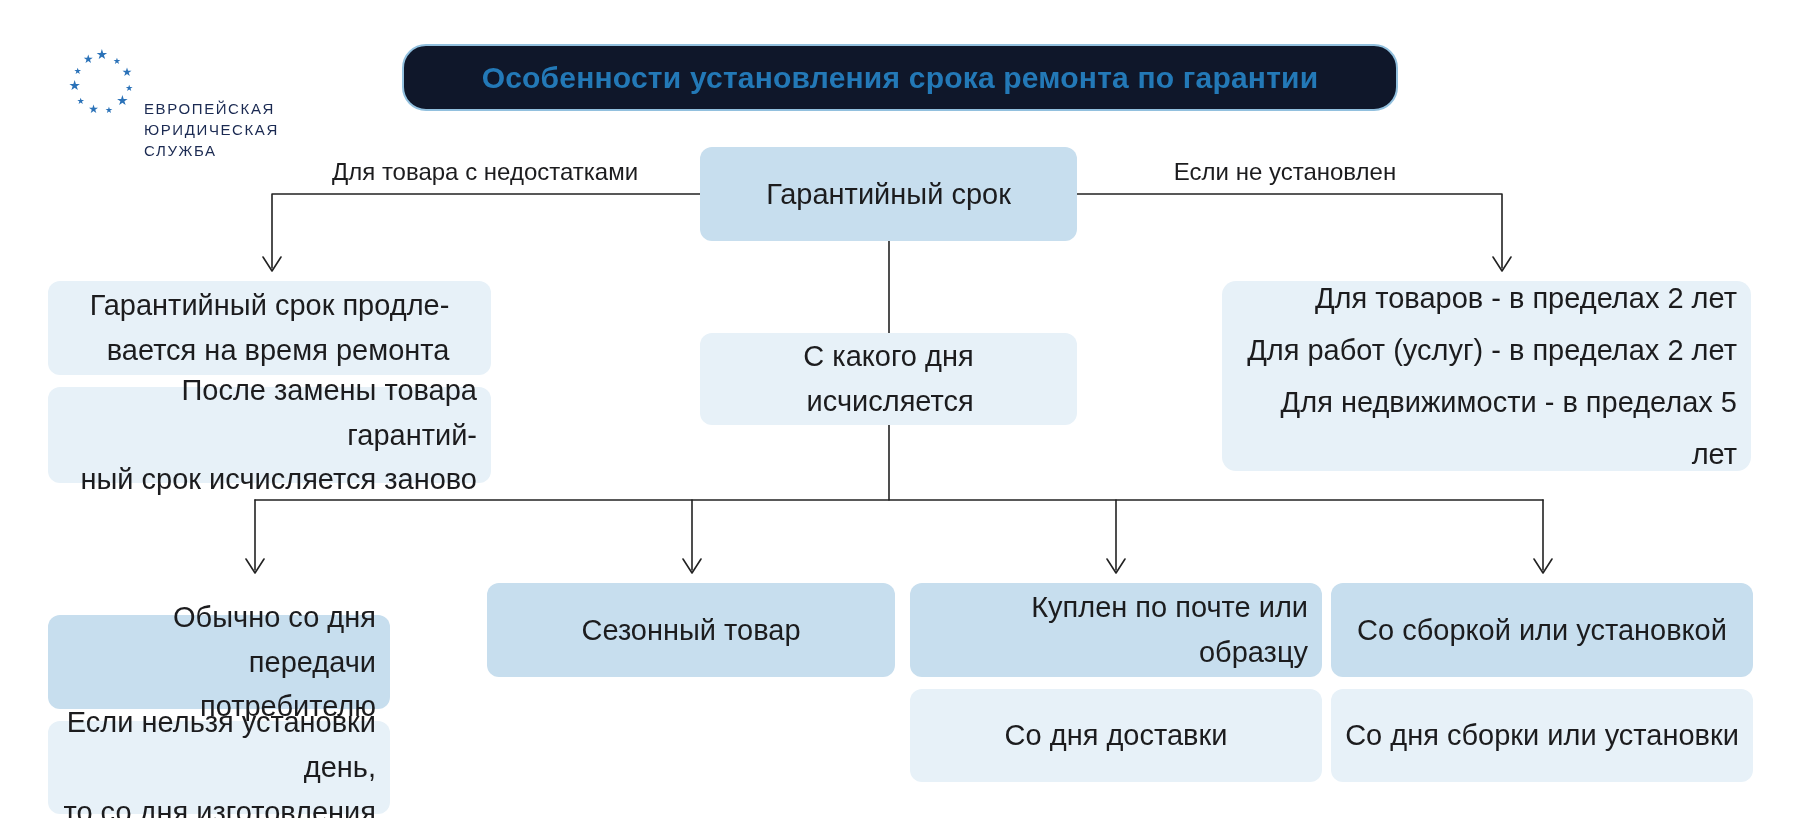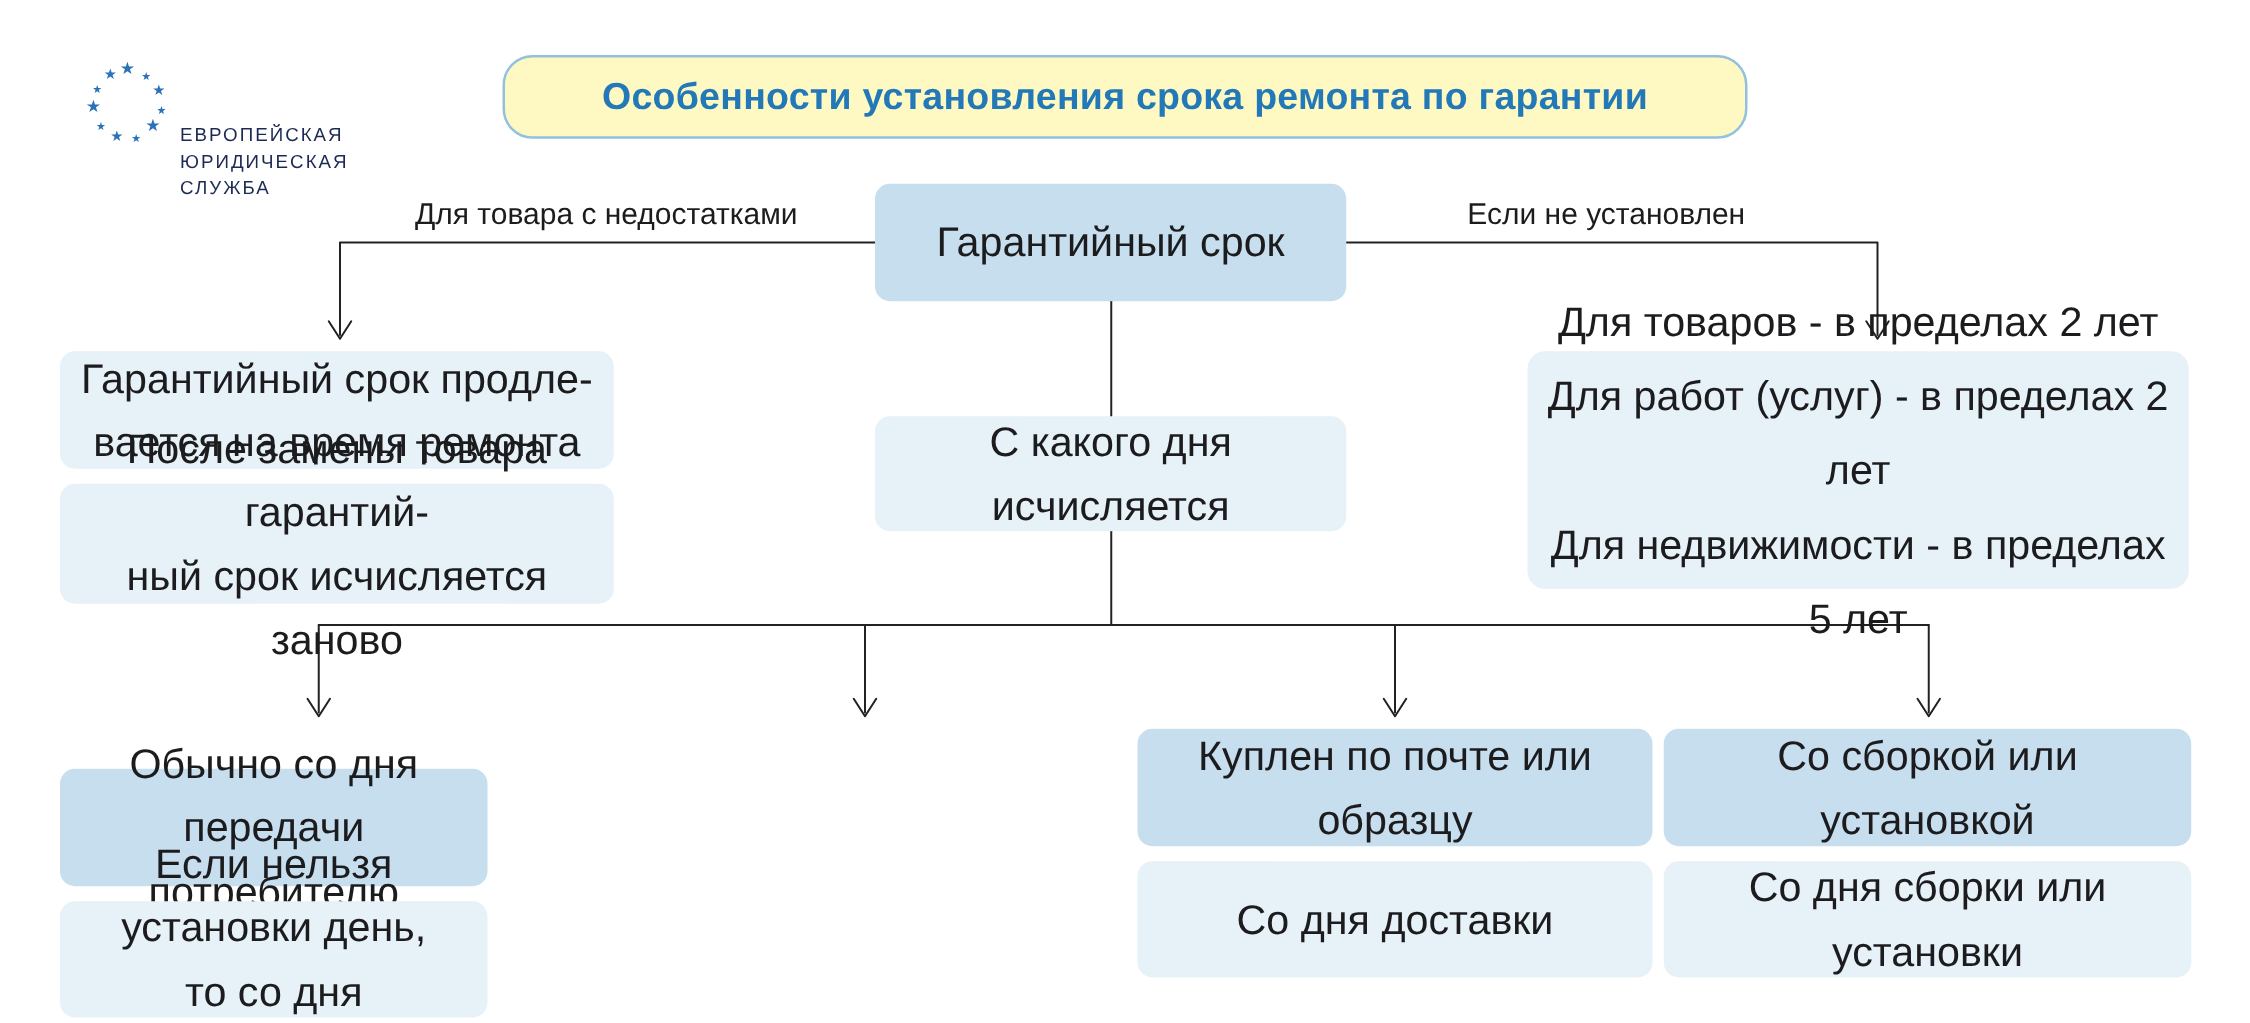--- a/index.html
+++ b/index.html
@@ -9,37 +9,37 @@
     font-family: "Liberation Sans", sans-serif;
     color: #1c1c1e;
   }
   .canvas { position: relative; width: 1800px; height: 818px; background: #fff; overflow: hidden; }
 
   .connectors { position: absolute; left: 0; top: 0; width: 1800px; height: 818px; pointer-events: none; }
 
   .box {
     position: absolute;
     display: flex; align-items: center; justify-content: center;
-    text-align: center; white-space: pre-line;
+    text-align: right; white-space: pre-line;
     border-radius: 12px;
-    font-size: 33px; line-height: 1.55;
+    font-size: 29px; line-height: 1.55;
     padding: 6px 14px;
   }
   .box-dark  { background: #c7deee; }
   .box-light { background: #e7f1f8; }
   .roomy { line-height: 1.8; }
 
   .branch-label {
     position: absolute;
     font-size: 24px; text-align: center; white-space: nowrap;
   }
 
   .title-box {
     position: absolute; left: 402px; top: 44px; width: 996px; height: 67px;
-    border: 2px solid #92c0de; border-radius: 24px; background: #fef9c3;
+    border: 2px solid #92c0de; border-radius: 24px; background: #0f172a;
     display: flex; align-items: center; justify-content: center;
   }
   .title-box h1 {
     font-size: 30px; font-weight: bold; color: #2379b7; letter-spacing: 0.2px;
   }
 
   .logo { position: absolute; left: 58px; top: 36px; width: 280px; height: 88px; }
   .logo-stars { position: absolute; left: 0; top: 0; }
   .logo-name {
     position: absolute; left: 86px; top: 18px;
@@ -145,20 +145,21 @@
 
   <div class="box box-light roomy right-box">Для товаров - в пределах 2 лет
 Для работ (услуг) - в пределах 2 лет
 Для недвижимости - в пределах 5 лет</div>
 
   <div class="box box-light node-center">С какого дня
 исчисляется</div>
 
   <div class="box box-dark col1 row-header">Обычно со дня передачи
 потребителю</div>
+  <div class="box box-dark col2 row-header">Сезонный товар</div>
   <div class="box box-dark col3 row-header">Куплен по почте или образцу</div>
   <div class="box box-dark col4 row-header">Со сборкой или установкой</div>
 
   <div class="box box-light col1 row-detail">Если нельзя установки день,
 то со дня изготовления</div>
   <div class="box box-light col3 row-detail">Со дня доставки</div>
   <div class="box box-light col4 row-detail">Со дня сборки или установки</div>
 
 </div>
 

